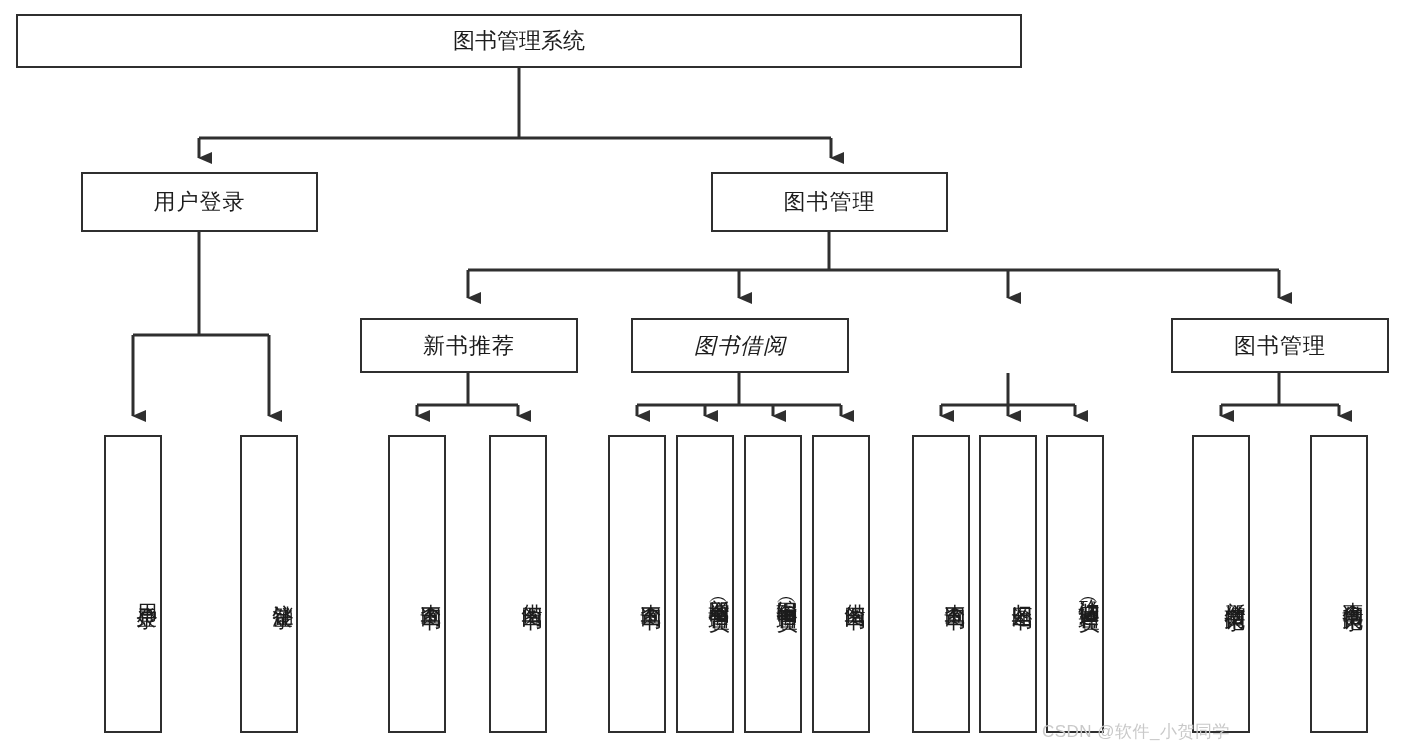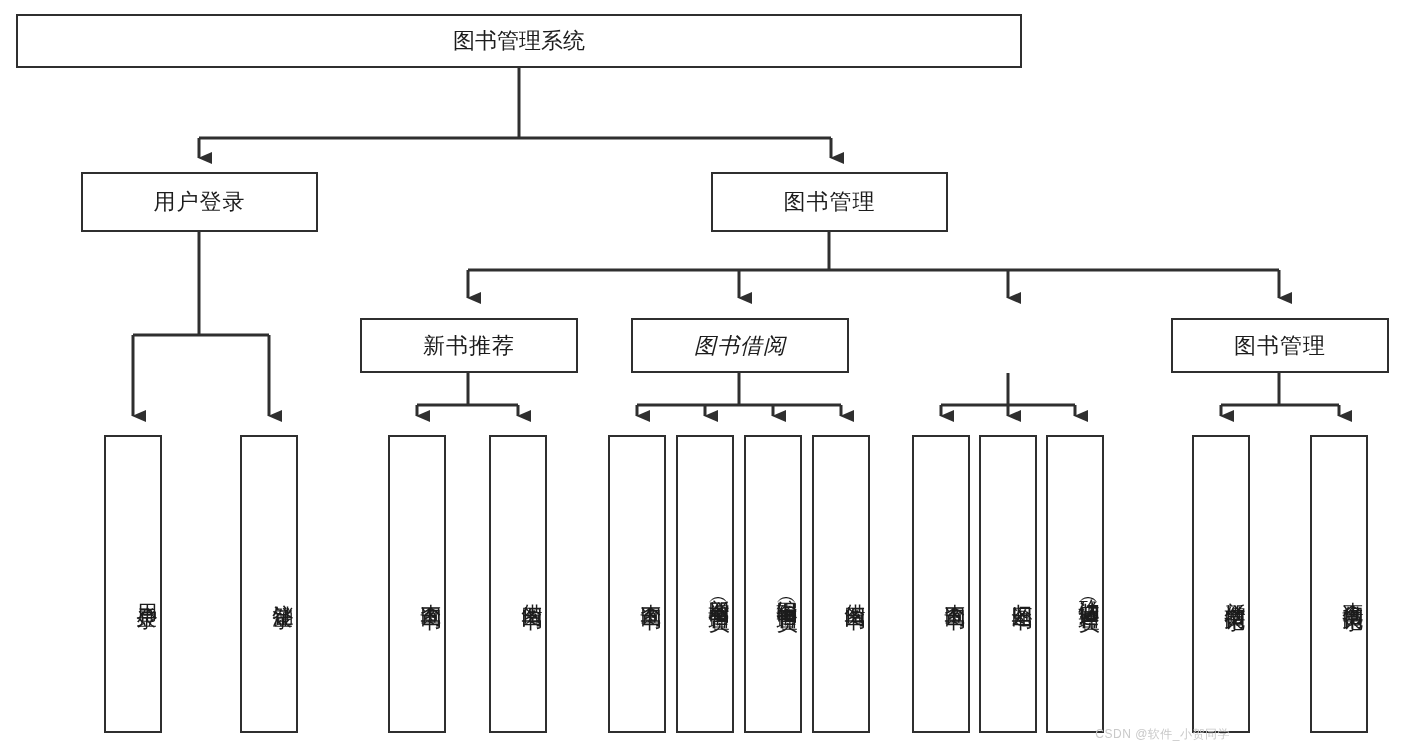--- a/index.html
+++ b/index.html
@@ -20,21 +20,21 @@
   .node.root{font-size:22px;}
   .node.leaf{
     writing-mode:vertical-rl;text-orientation:upright;
     font-size:21px;line-height:1.22;letter-spacing:2px;
     align-items:flex-start;justify-content:center;
     padding-top:14px;border-width:2.5px;
   }
   .node.leaf .txt{writing-mode:vertical-rl;text-orientation:upright;white-space:nowrap;}
   .watermark{
     position:absolute;right:8px;bottom:4px;
-    font-size:12px;color:#c9c9c9;letter-spacing:0.5px;
+    font-size:17px;color:#c9c9c9;letter-spacing:0.5px;
     user-select:none;white-space:nowrap;
   }
 </style>
 </head>
 <body>
 
 <div id="stage">
 
   <svg id="wires" viewBox="0 0 1405 747" xmlns="http://www.w3.org/2000/svg">
     <defs>

